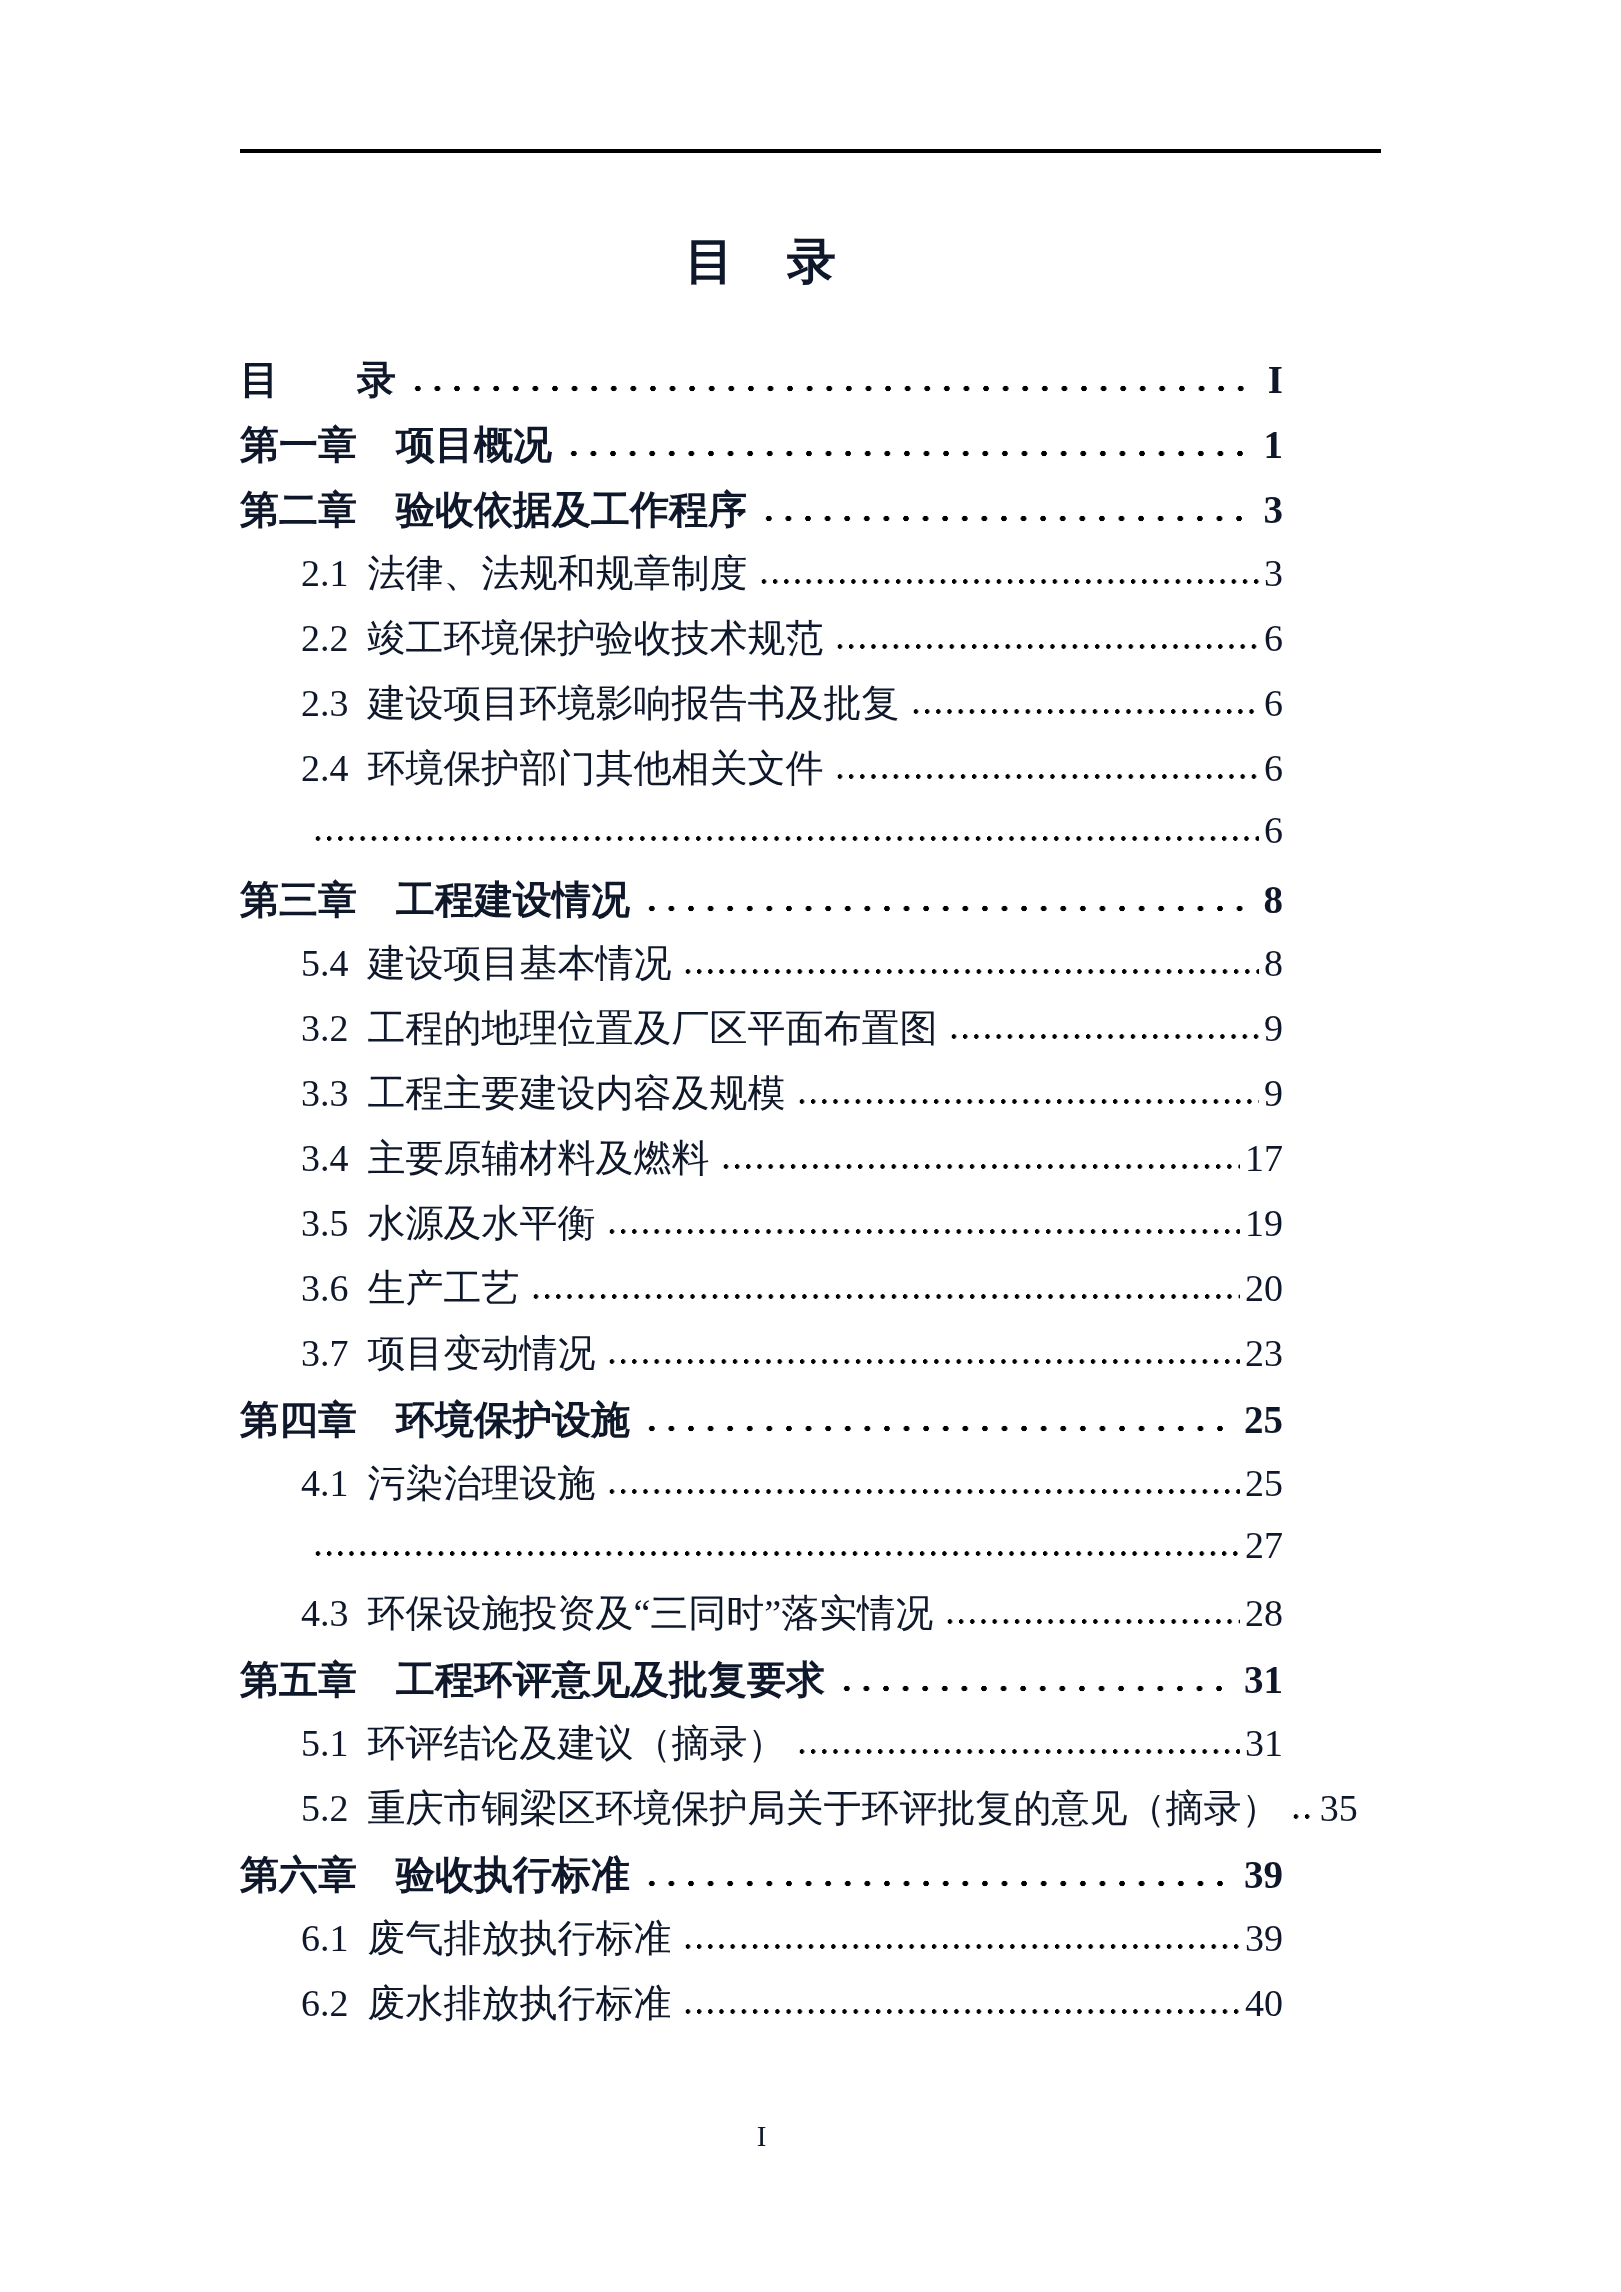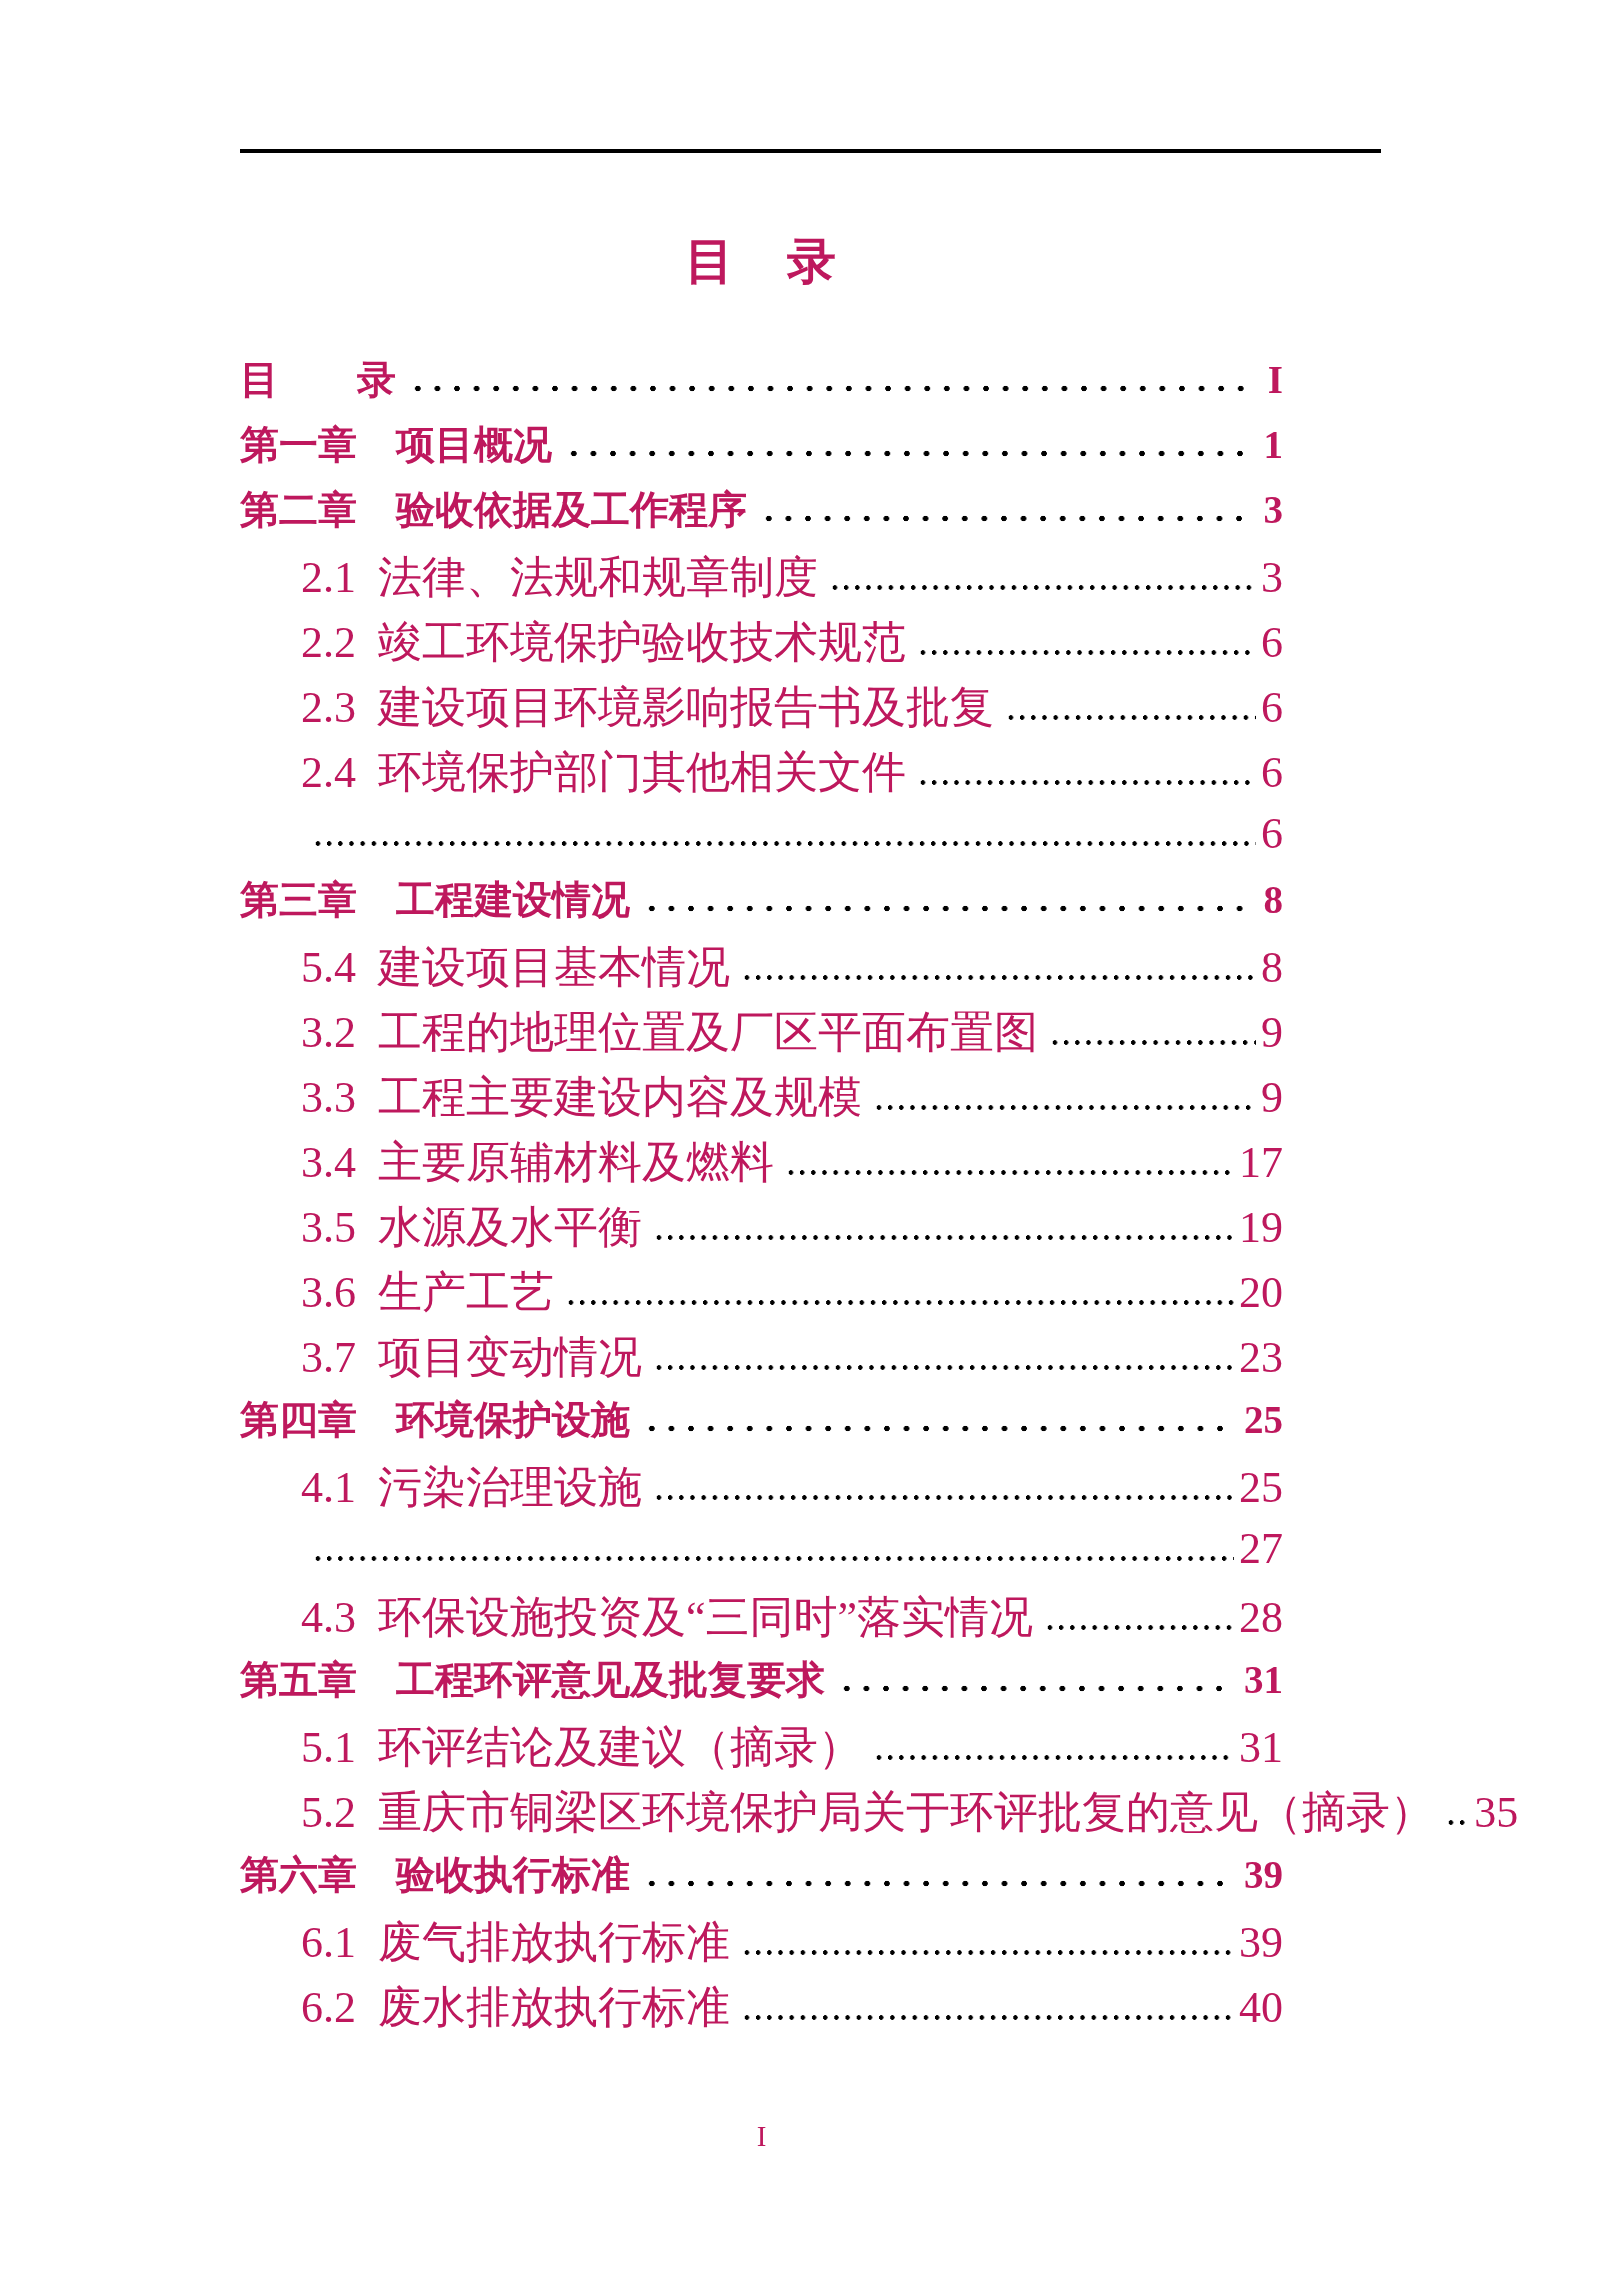--- a/index.html
+++ b/index.html
@@ -1,21 +1,21 @@
 <!DOCTYPE html>
 <html><head>
 <meta charset="utf-8">
 <style>
   html, body { margin: 0; padding: 0; background: #ffffff; }
   .page {
     position: relative;
     width: 1523px;
     height: 2293px;
     background: #ffffff;
-    color: #be185d;
+    color: #0f172a;
     font-family: "Liberation Serif", "DejaVu Serif", serif;
     overflow: hidden;
   }
   .header-rule {
     position: absolute;
     left: 240px;
     top: 149px;
     width: 1141px;
     height: 3.9px;
     background: #000000;
@@ -46,21 +46,21 @@
     padding-top: 11.8px;
   }
   .toc-row .label { white-space: pre; }
   .toc-row .pagenum { white-space: pre; }
   .toc-row.chapter {
     font-weight: 700;
     font-size: 39px;
   }
   .toc-row.sub {
     font-weight: 400;
-    font-size: 44px;
+    font-size: 38px;
     padding-left: 61px;
   }
   .leader {
     flex: 1 1 auto;
     min-width: 23.5px;
     height: 8.8px;
     margin: 0 5.9px 0 11.8px;
     background-repeat: repeat-x;
     background-position: left bottom;
   }

